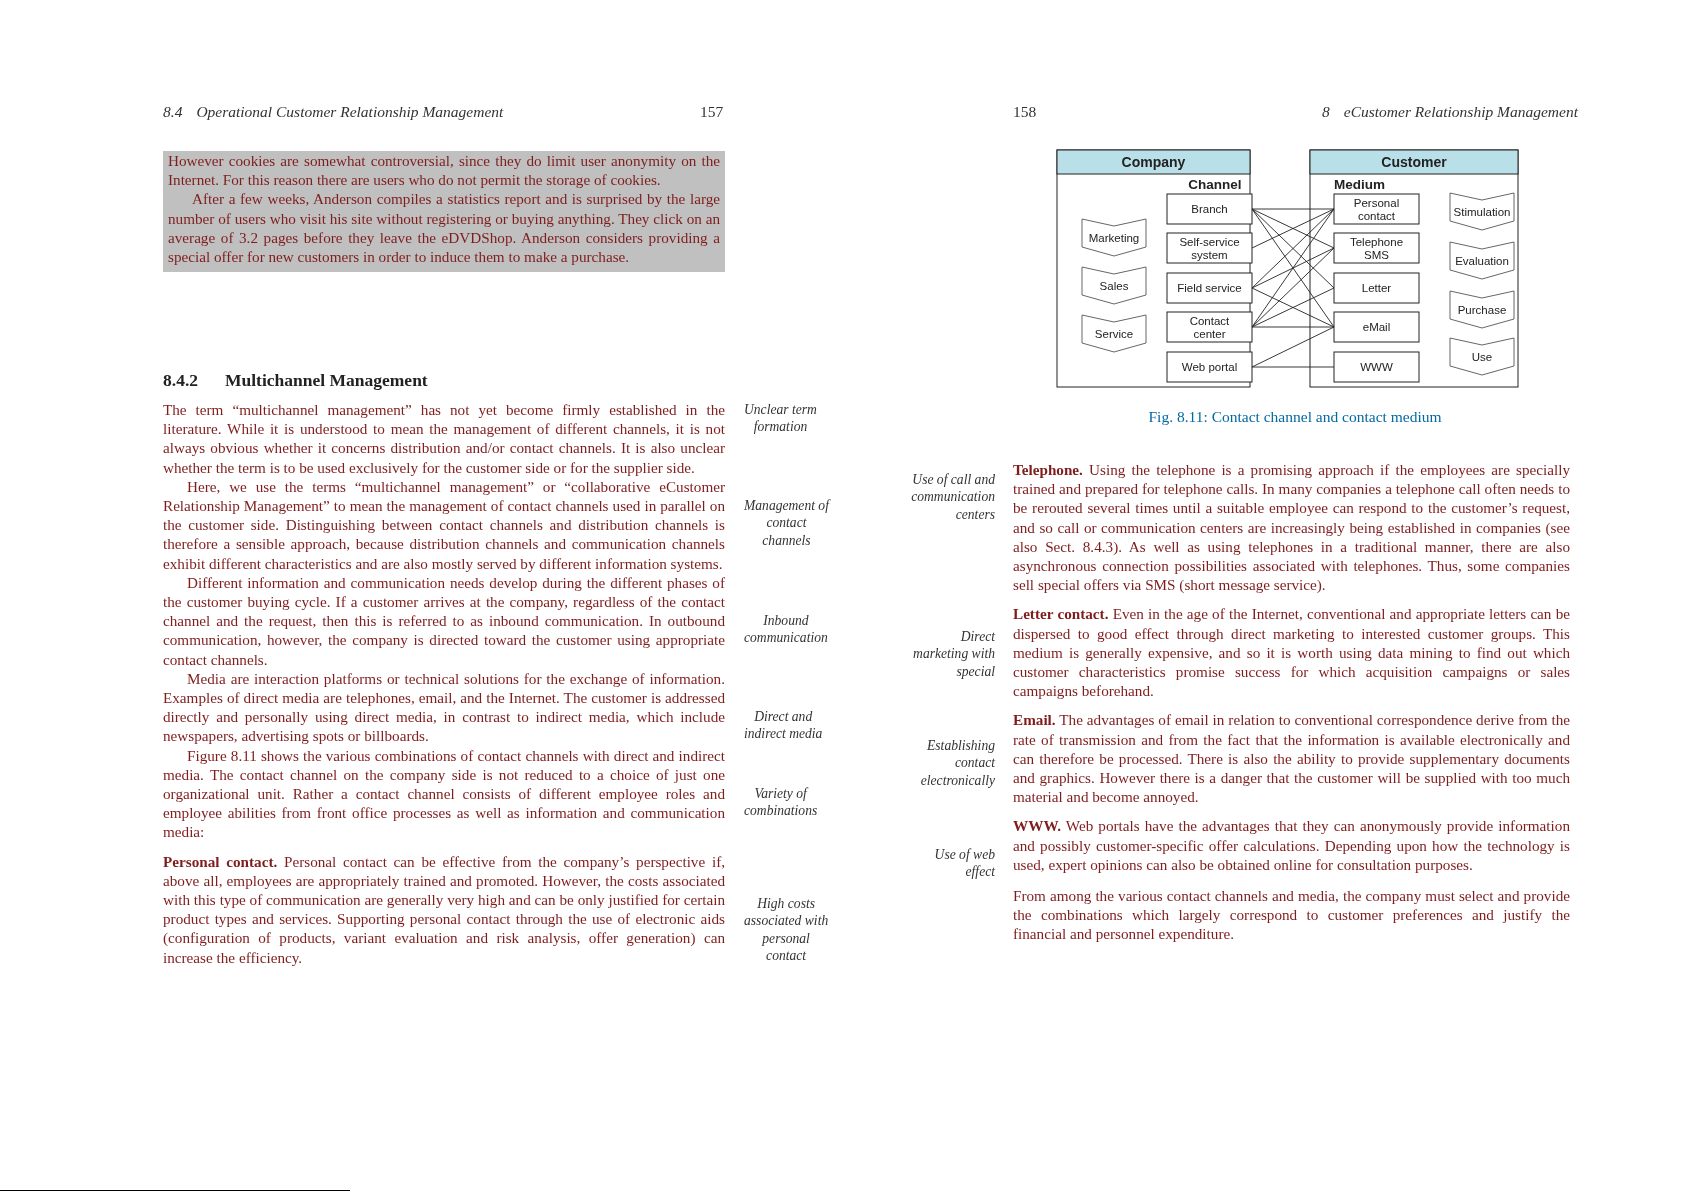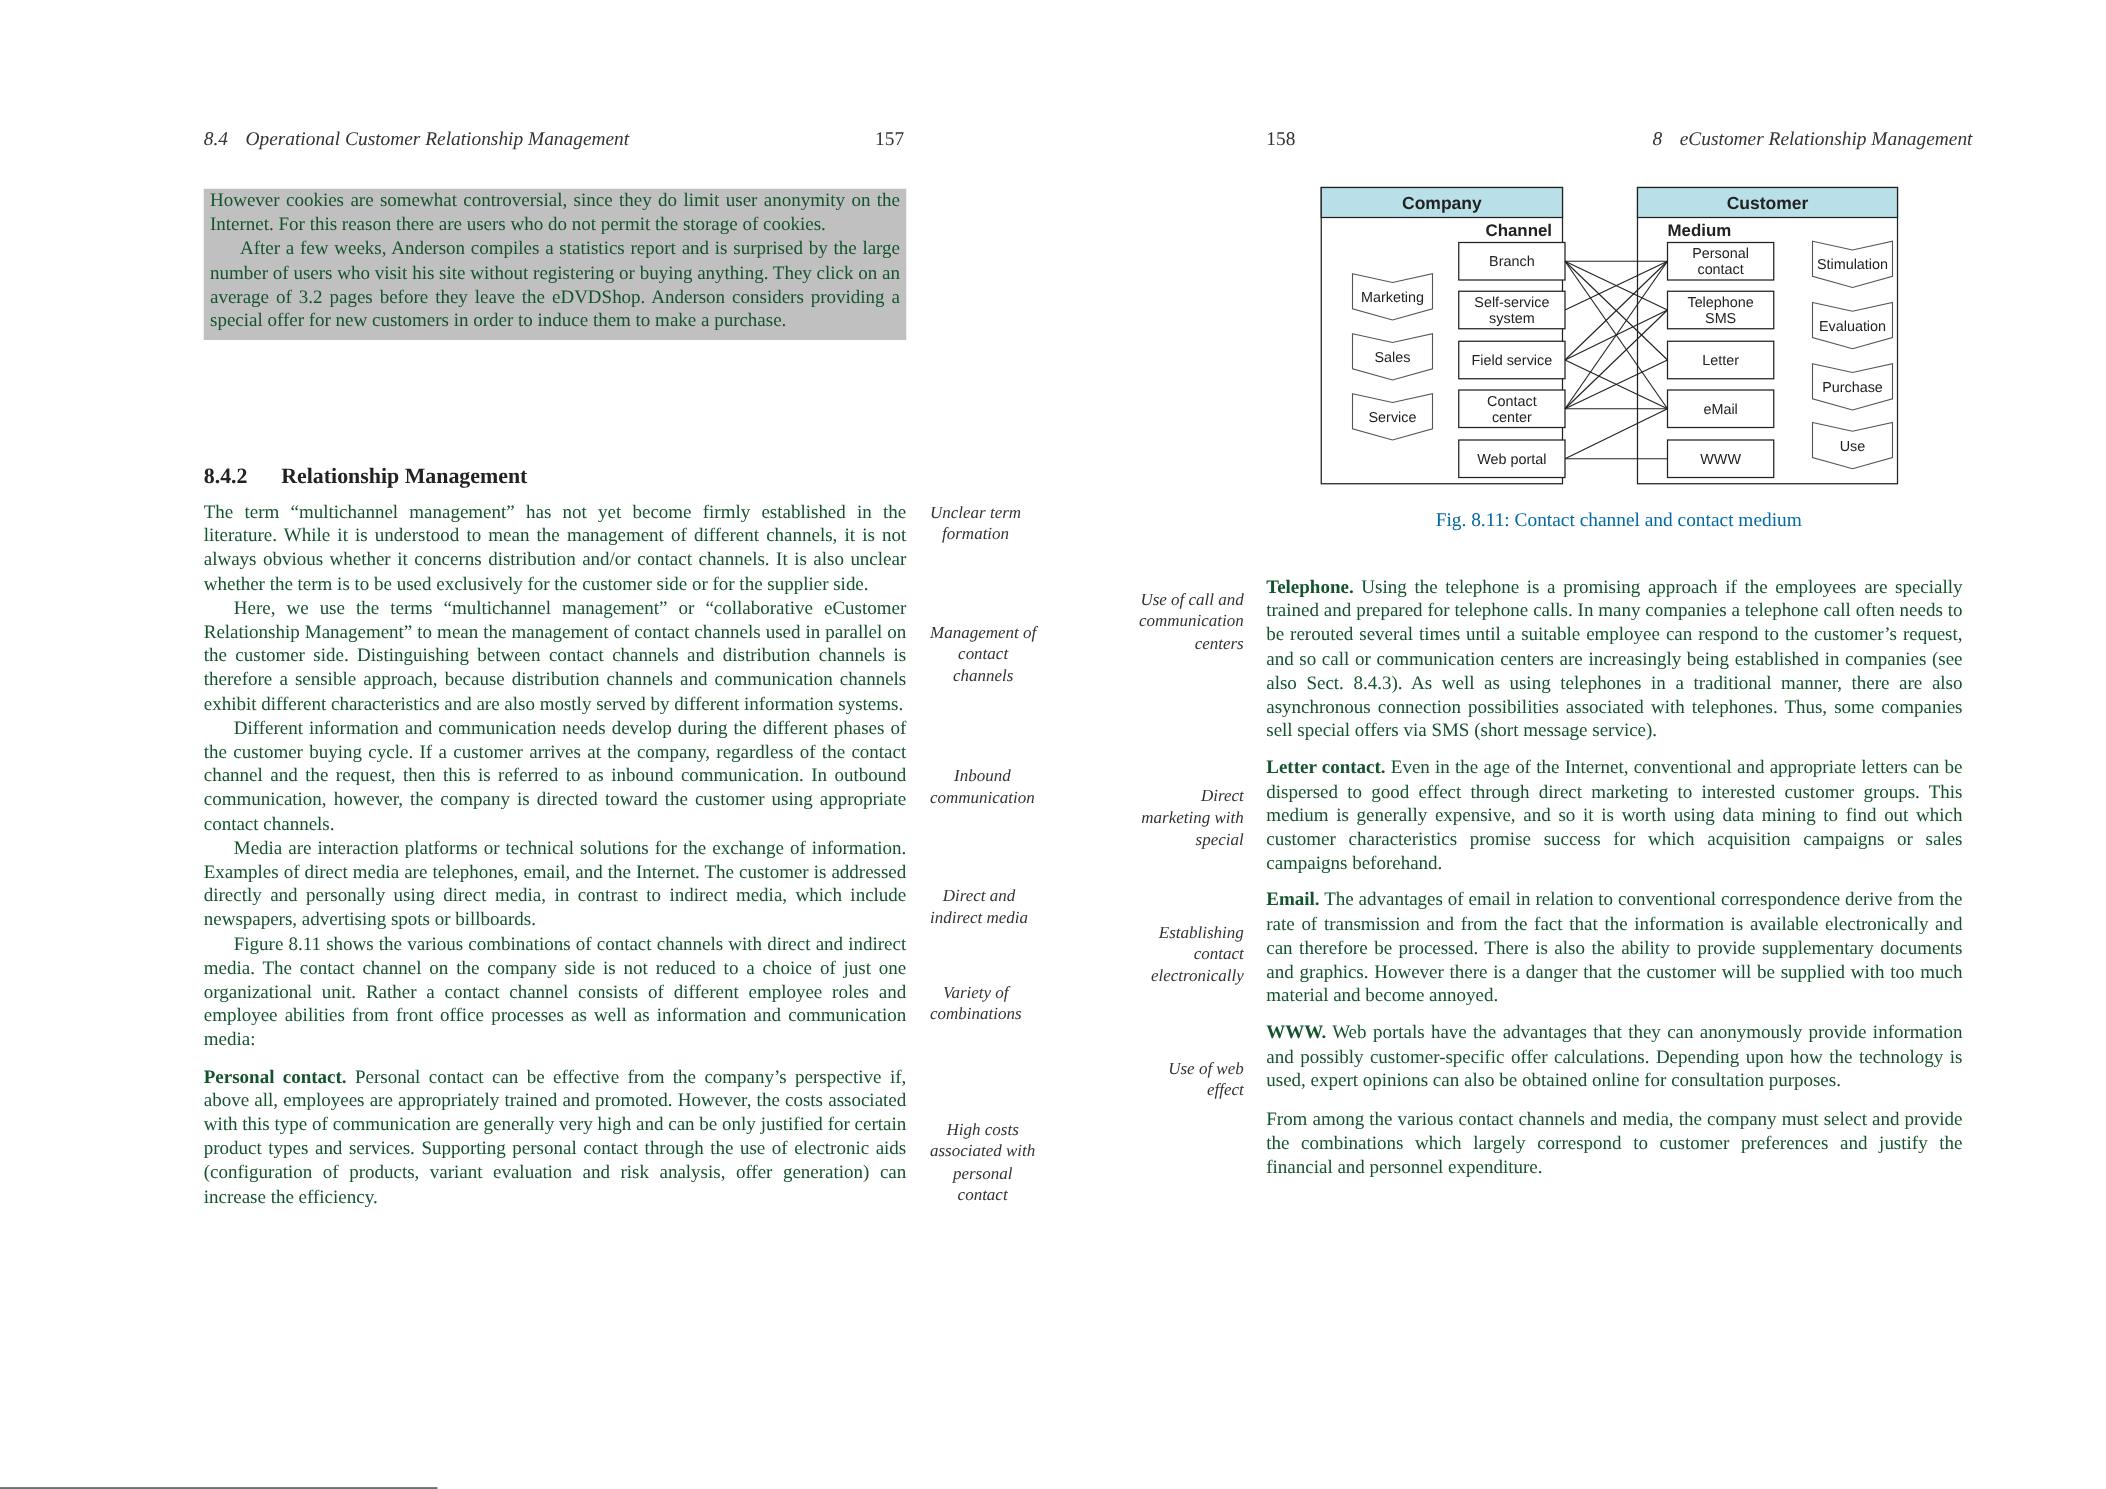--- a/index.html
+++ b/index.html
@@ -3,21 +3,21 @@
 <meta charset="utf-8">
 <style>
   html, body { margin: 0; padding: 0; }
   body {
     width: 1685px; height: 1191px; background: #ffffff; position: relative; overflow: hidden;
     font-family: "Liberation Serif", "DejaVu Serif", serif; color: #222;
   }
   .abs { position: absolute; }
   .running-head { font-style: italic; font-size: 15.5px; color: #333; }
   .pagenum { font-size: 15.5px; color: #333; }
-  .body-text { font-size: 15.2px; line-height: 19.2px; text-align: justify; color: #14532d; }
+  .body-text { font-size: 15.2px; line-height: 19.2px; text-align: justify; color: #7f1d1d; }
   .body-text p { margin: 0; text-indent: 24px; }
   .body-text p.noindent { text-indent: 0; }
   .gray-box {
     background: #c0c0c0; padding: 0 5px;
   }
   .gray-box p { text-align: justify; }
   .section-title { font-weight: bold; font-size: 17.5px; color: #222; }
   .section-title .num { display: inline-block; width: 62px; }
   .margin-note { font-style: italic; font-size: 13.6px; line-height: 17.4px; color: #333; text-align: center; }
   .margin-note.right { text-align: right; }
@@ -34,21 +34,21 @@
     <span>8.4</span><span style="display:inline-block;width:14px;"></span><span>Operational Customer Relationship Management</span>
   </div>
   <div class="abs pagenum" style="left:700px; top:103px;text-align:right;">157</div>
 
   <div class="abs body-text gray-box" style="left:163px; top:151px; width:552px; padding-bottom:6px;">
     <p class="noindent">However cookies are somewhat controversial, since they do limit user anonymity on the Internet. For this reason there are users who do not permit the storage of cookies.</p>
     <p>After a few weeks, Anderson compiles a statistics report and is surprised by the large number of users who visit his site without registering or buying anything. They click on an average of 3.2 pages before they leave the eDVDShop. Anderson considers providing a special offer for new customers in order to induce them to make a purchase.</p>
   </div>
 
   <div class="abs section-title" style="left:163px; top:370px;">
-    <span class="num">8.4.2</span><span>Relationship Management</span>
+    <span class="num">8.4.2</span><span>Multichannel Management</span>
   </div>
 
   <div class="abs body-text" style="left:163px; top:400px; width:562px;">
     <p class="noindent">The term “multichannel management” has not yet become firmly established in the literature. While it is understood to mean the management of different channels, it is not always obvious whether it concerns distribution and/or contact channels. It is also unclear whether the term is to be used exclusively for the customer side or for the supplier side.</p>
     <p>Here, we use the terms “multichannel management” or “collaborative eCustomer Relationship Management” to mean the management of contact channels used in parallel on the customer side. Distinguishing between contact channels and distribution channels is therefore a sensible approach, because distribution channels and communication channels exhibit different characteristics and are also mostly served by different information systems.</p>
     <p>Different information and communication needs develop during the different phases of the customer buying cycle. If a customer arrives at the company, regardless of the contact channel and the request, then this is referred to as inbound communication. In outbound communication, however, the company is directed toward the customer using appropriate contact channels.</p>
     <p>Media are interaction platforms or technical solutions for the exchange of information. Examples of direct media are telephones, email, and the Internet. The customer is addressed directly and personally using direct media, in contrast to indirect media, which include newspapers, advertising spots or billboards.</p>
     <p>Figure 8.11 shows the various combinations of contact channels with direct and indirect media. The contact channel on the company side is not reduced to a choice of just one organizational unit. Rather a contact channel consists of different employee roles and employee abilities from front office processes as well as information and communication media:</p>
     <p class="noindent" style="margin-top:10px;"><span class="run-head">Personal contact.</span> <span>Personal contact can be effective from the company’s perspective if, above all, employees are appropriately trained and promoted. However, the costs associated with this type of communication are generally very high and can be only justified for certain product types and services. Supporting personal contact through the use of electronic aids (configuration of products, variant evaluation and risk analysis, offer generation) can increase the efficiency.</span></p>
   </div>

